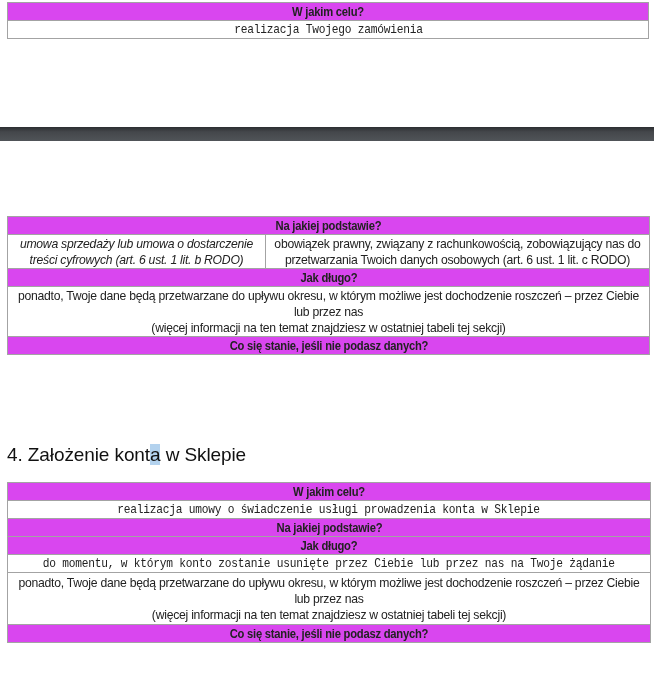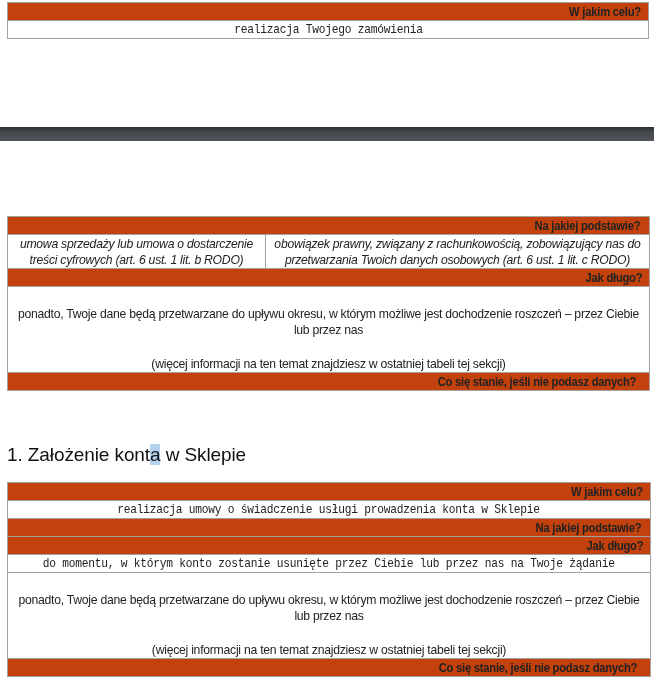--- a/index.html
+++ b/index.html
@@ -13,25 +13,25 @@
     font-family: "Liberation Sans", sans-serif;
   }
   .tbl td {
     border: 1px solid #a3a3a3;
     text-align: center; vertical-align: middle;
     font-size: 12.2px; line-height: 16px;
     padding: 1px 4px 0 4px;
     letter-spacing: -0.25px;
   }
   .tbl td.hdr {
-    background: #c2410c; font-weight: bold; height: 16px; text-align: right;
+    background: #d946ef; font-weight: bold; height: 16px;
   }
   .tbl td.cell { height: 16px; font-family: Liberation Mono, monospace; }
   .cond { display: inline-block; transform: scaleX(0.92); transform-origin: center; white-space: nowrap; }
-  .wrap { display: block; margin-top: 18px; }
+  .wrap { display: block; }
   #t1 { top: 2px; }
   #t2 { top: 216px; width: 642px; }
   #t3 { top: 482px; width: 644px; }
   .darkbar {
     position: absolute; left: 0; top: 127px; width: 654px; height: 14px;
     background: linear-gradient(to bottom, #2c2e31 0%, #44474b 35%, #505458 100%);
   }
   .heading {
     position: absolute; left: 7px; top: 444px;
     font-family: "Liberation Sans", sans-serif; font-size: 19px; color: #111;
@@ -59,39 +59,39 @@
   <colgroup>
       <col style="width:258px">
       <col style="width:384px">
     </colgroup>
   <tbody>
       <tr>
         <td class="hdr" colspan="2"><span class="cond">Na jakiej podstawie?</span></td>
       </tr>
   <tr>
     <td style="height:31px;font-style:italic;"><span>umowa sprzedaży lub umowa o dostarczenie treści cyfrowych (art. 6 ust. 1 lit. b RODO)</span></td>
-    <td style="height:31px;font-style:italic;"><span>obowiązek prawny, związany z rachunkowością, zobowiązujący nas do przetwarzania Twoich danych osobowych (art. 6 ust. 1 lit. c RODO)</span></td>
+    <td style="height:31px;"><span>obowiązek prawny, związany z rachunkowością, zobowiązujący nas do przetwarzania Twoich danych osobowych (art. 6 ust. 1 lit. c RODO)</span></td>
   </tr>
   <tr>
         <td class="hdr" colspan="2"><span class="cond">Jak długo?</span></td>
       </tr>
   <tr>
     <td colspan="2" style="height:47px;">
       <span class="wrap">ponadto, Twoje dane będą przetwarzane do upływu okresu, w którym możliwe jest dochodzenie roszczeń – przez Ciebie lub przez nas</span>
       <span class="wrap">(więcej informacji na ten temat znajdziesz w ostatniej tabeli tej sekcji)</span>
     </td>
   </tr>
   <tr>
         <td class="hdr" colspan="2"><span class="cond">Co się stanie, jeśli nie podasz danych?</span></td>
       </tr>
 </tbody>
   </table>
 
 <div class="heading">
-  <span>1. Założenie kont</span><span class="sel">a</span><span> w Sklepie</span>
+  <span>4. Założenie kont</span><span class="sel">a</span><span> w Sklepie</span>
 </div>
 
 <table class="tbl" id="t3">
   <tbody>
       <tr>
         <td class="hdr"><span class="cond">W jakim celu?</span></td>
       </tr>
   <tr>
         <td class="cell"><span class="cond">realizacja umowy o świadczenie usługi prowadzenia konta w Sklepie</span></td>
       </tr>

